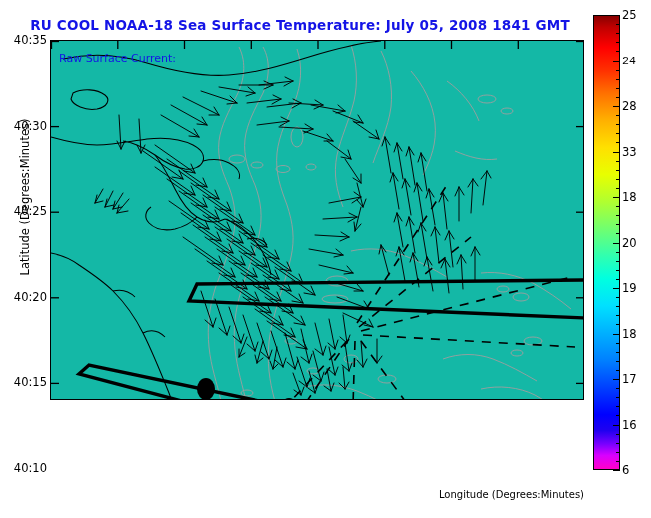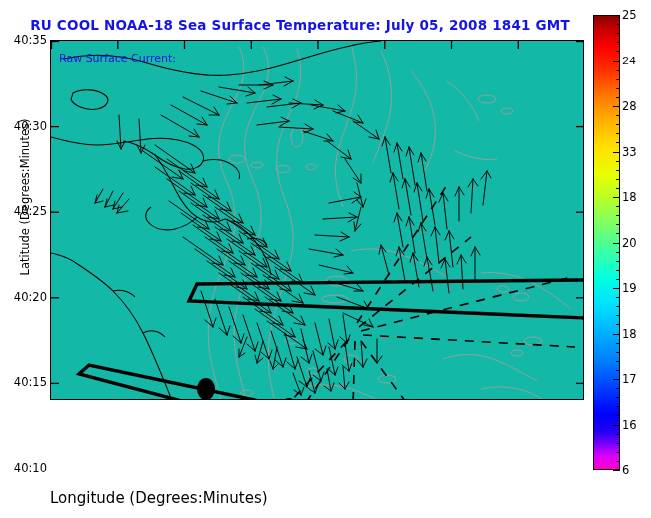--- a/index.html
+++ b/index.html
@@ -41,22 +41,22 @@
     position:absolute;top:0;width:60px;margin-left:-30px;text-align:center;
     font-size:11.5px;color:#000;
   }
 
   .ylabel{
     position:absolute;left:-85px;top:190px;width:220px;text-align:center;
     font-size:11.5px;color:#000;
     transform:rotate(-90deg);transform-origin:50% 50%;white-space:nowrap;
   }
   .xlabel{
-    position:absolute;left:50px;top:489px;width:534px;text-align:left;
-    font-size:15px;color:#000;white-space:nowrap;
+    position:absolute;left:50px;top:489px;width:534px;text-align:right;
+    font-size:10px;color:#000;white-space:nowrap;
   }
 
   
   .cbar{
     position:absolute;left:593px;top:15px;width:27px;height:455px;
     border:1px solid #000;box-sizing:border-box;
     background:linear-gradient(to top,
       #ff00c8 0%,
       #d800ff 3.0%,
       #7a00ff 5.5%,

